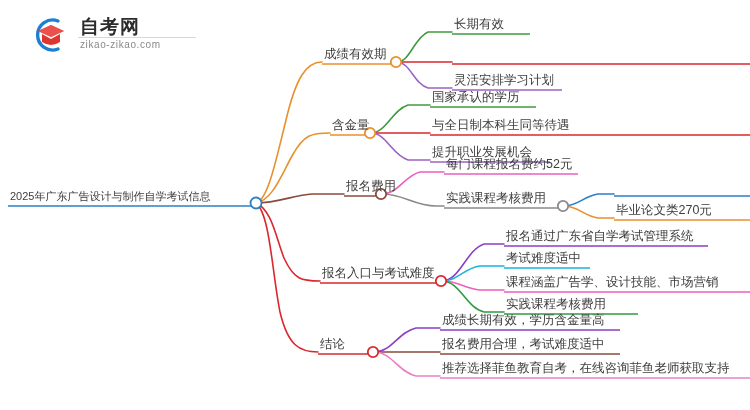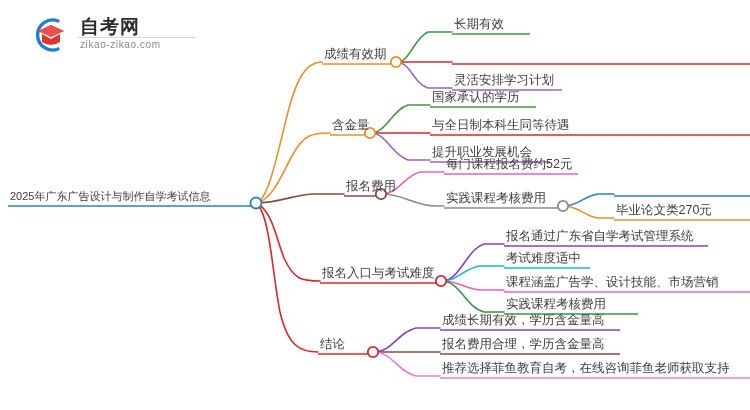--- a/index.html
+++ b/index.html
@@ -195,16 +195,16 @@
   <div class="node lvl3" style="left:616px; top:204px;">毕业论文类270元</div>
 
   <div class="node lvl1" style="left:322px; top:267px;">报名入口与考试难度</div>
   <div class="node lvl2" style="left:506px; top:230px;">报名通过广东省自学考试管理系统</div>
   <div class="node lvl2" style="left:506px; top:252px;">考试难度适中</div>
   <div class="node lvl2" style="left:506px; top:276px;">课程涵盖广告学、设计技能、市场营销</div>
   <div class="node lvl2" style="left:506px; top:298px;">实践课程考核费用</div>
 
   <div class="node lvl1" style="left:320px; top:338px;">结论</div>
   <div class="node lvl2" style="left:442px; top:314px;">成绩长期有效，学历含金量高</div>
-  <div class="node lvl2" style="left:442px; top:338px;">报名费用合理，学历含金量高</div>
+  <div class="node lvl2" style="left:442px; top:338px;">报名费用合理，考试难度适中</div>
   <div class="node lvl2" style="left:442px; top:362px;">推荐选择菲鱼教育自考，在线咨询菲鱼老师获取支持</div>
 
 </div>
 
 </body></html>

